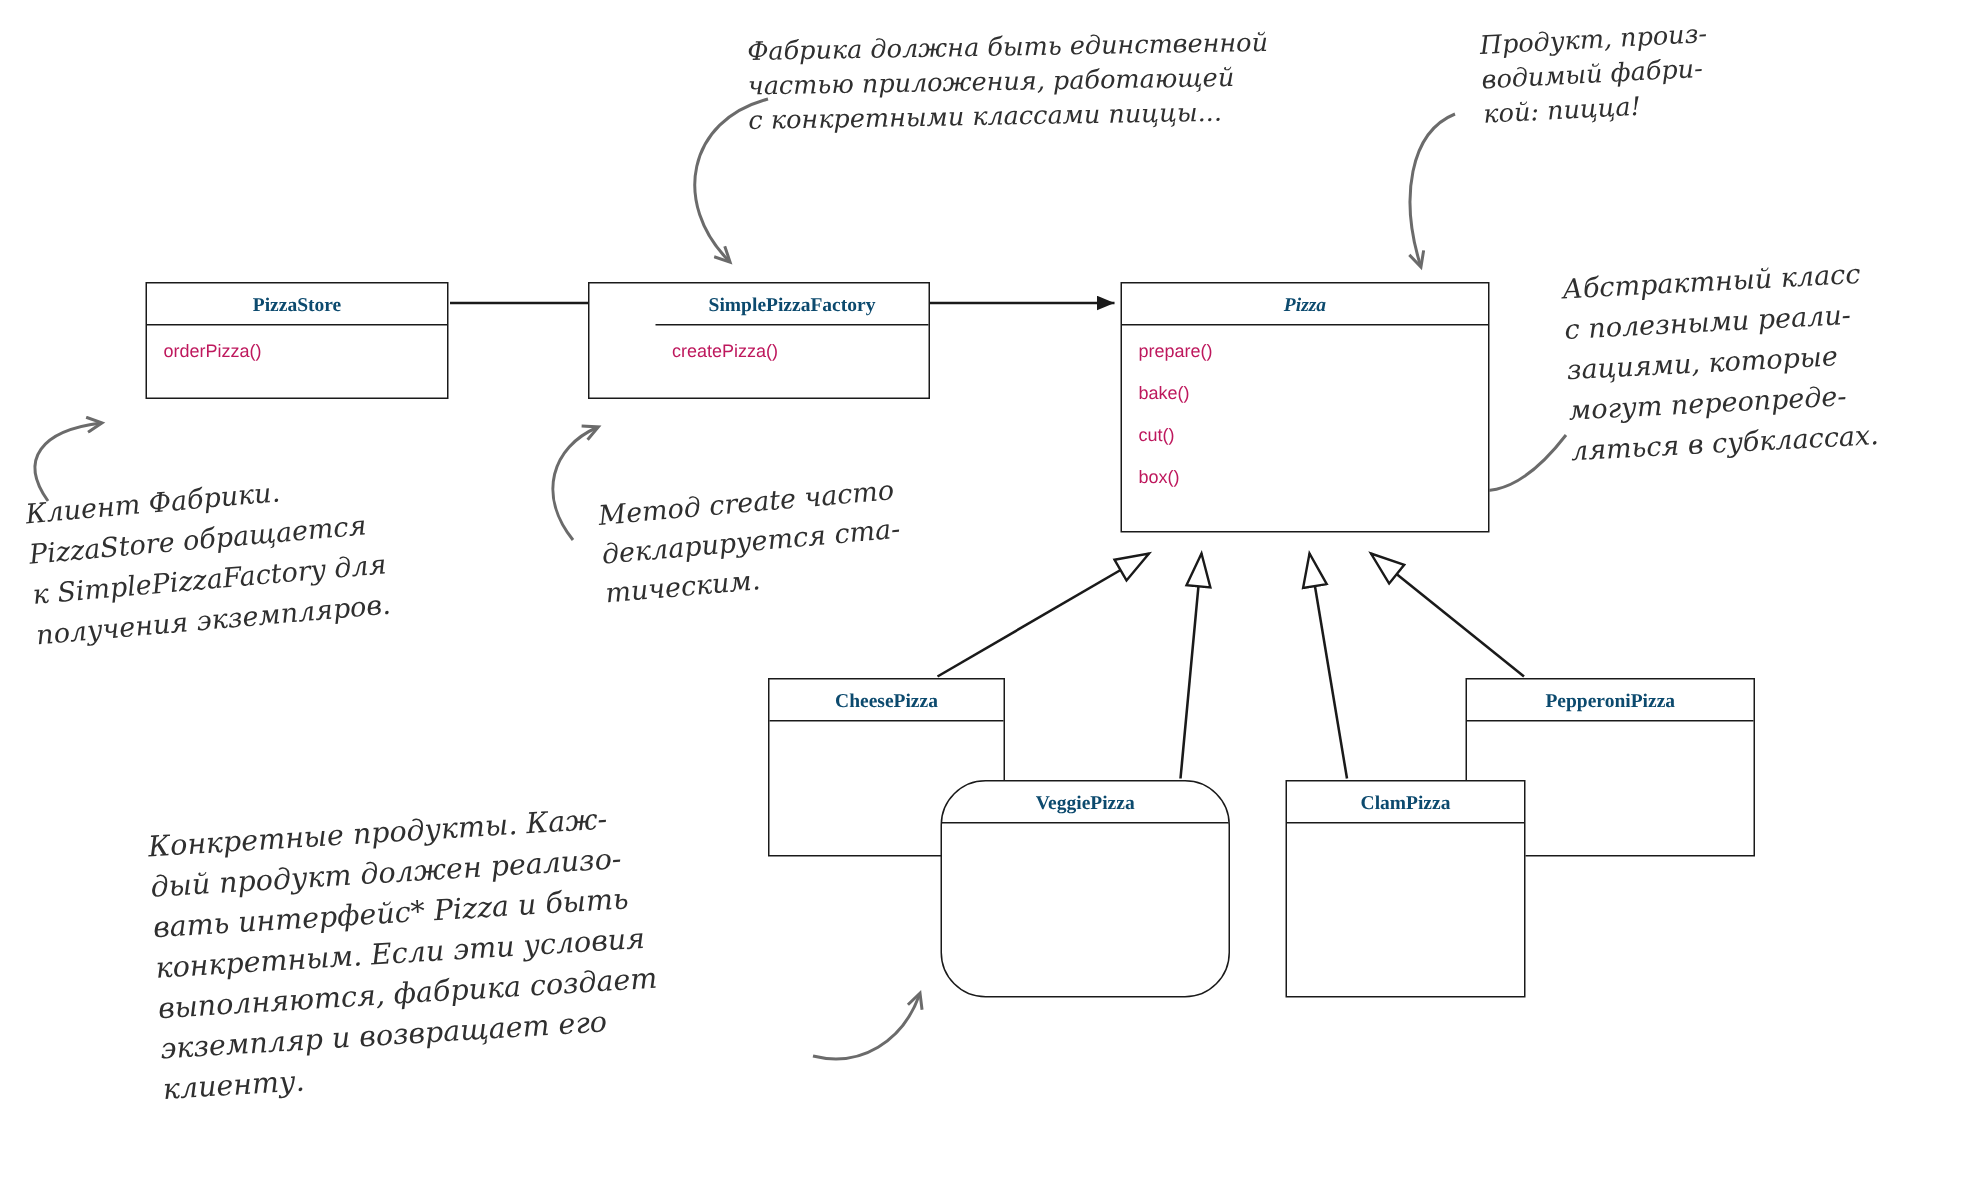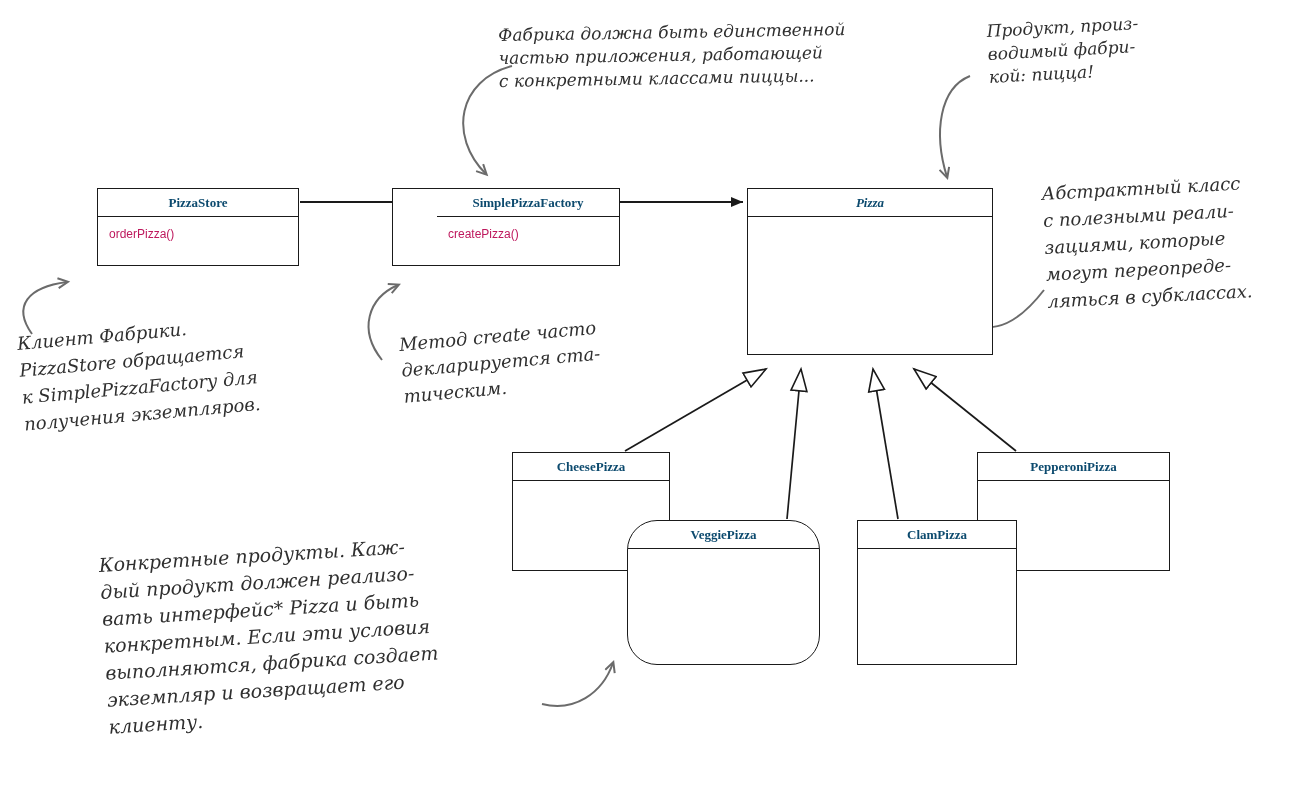--- a/index.html
+++ b/index.html
@@ -106,20 +106,26 @@
 
   <div class="uml-class" id="box-factory">
     <div class="uml-title">SimplePizzaFactory</div>
     <div class="uml-body">
       <div class="uml-method">createPizza()</div>
     </div>
   </div>
 
   <div class="uml-class abstract" id="box-pizza">
     <div class="uml-title">Pizza</div>
+    <div class="uml-body">
+      <div class="uml-method">prepare()</div>
+      <div class="uml-method">bake()</div>
+      <div class="uml-method">cut()</div>
+      <div class="uml-method">box()</div>
+    </div>
   </div>
 
   <div class="uml-class" id="box-cheese">
     <div class="uml-title">CheesePizza</div>
     <div class="uml-body"></div>
   </div>
 
   <div class="uml-class front" id="box-veggie">
     <div class="uml-title">VeggiePizza</div>
     <div class="uml-body"></div>

